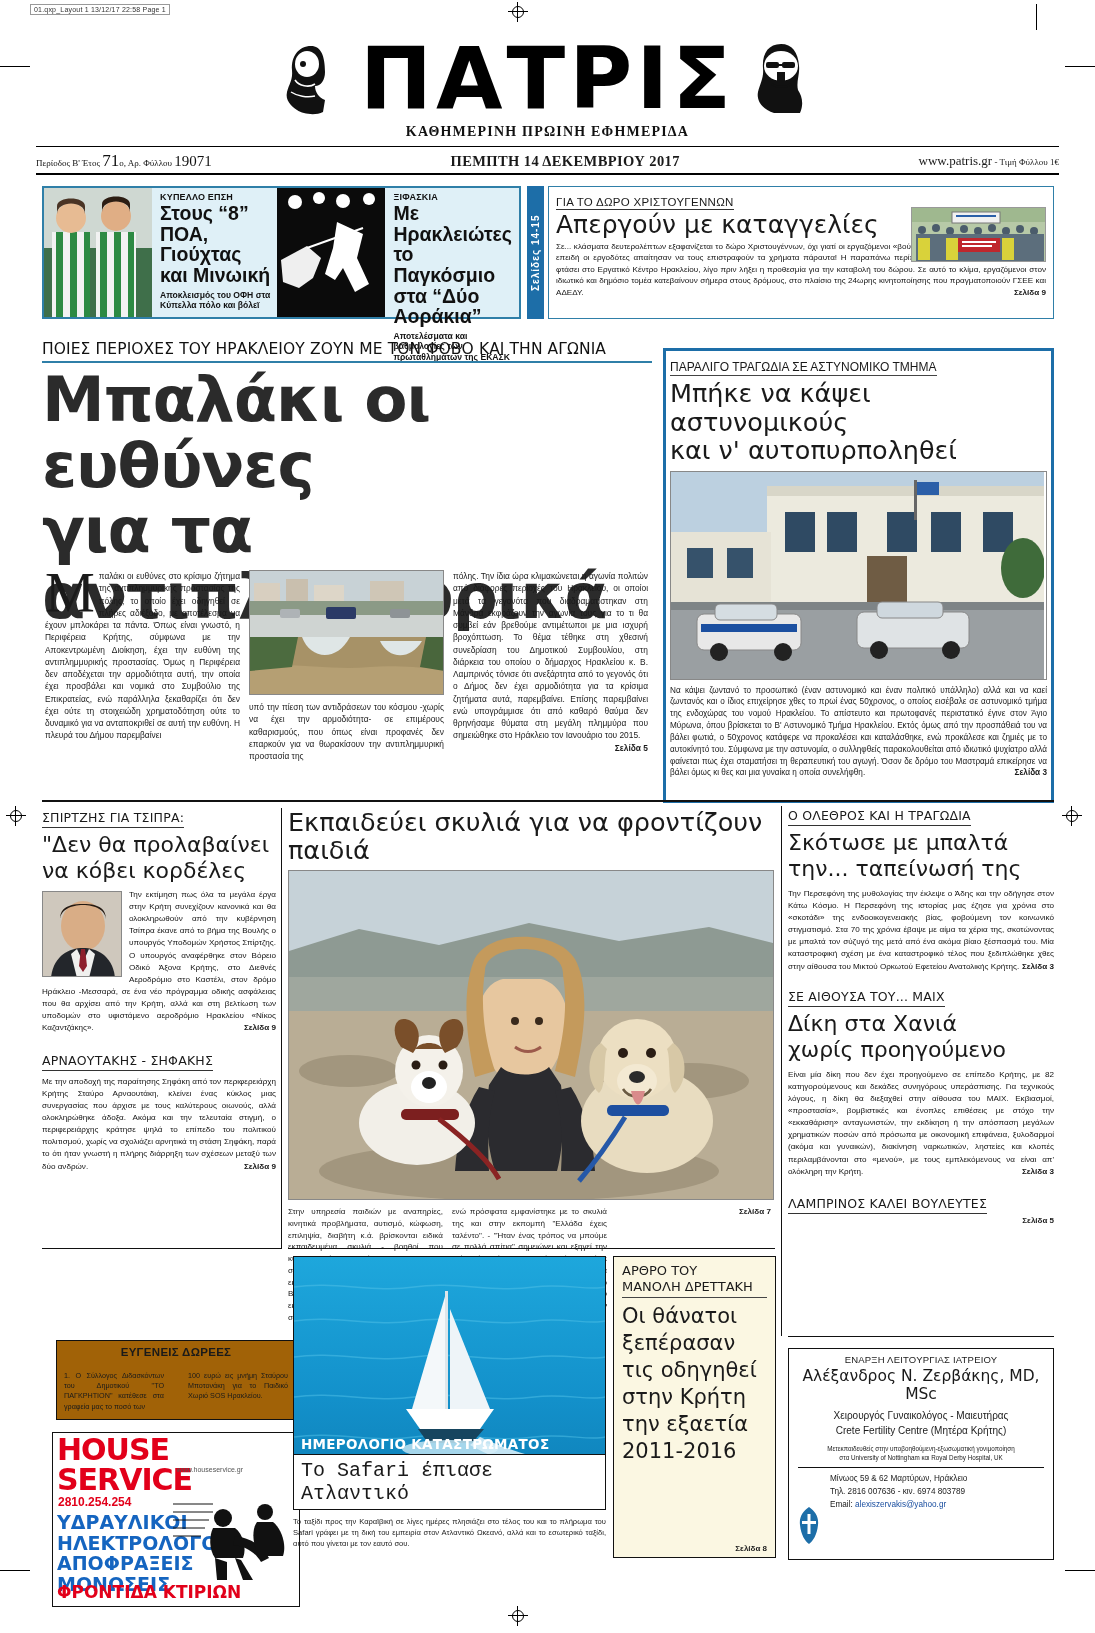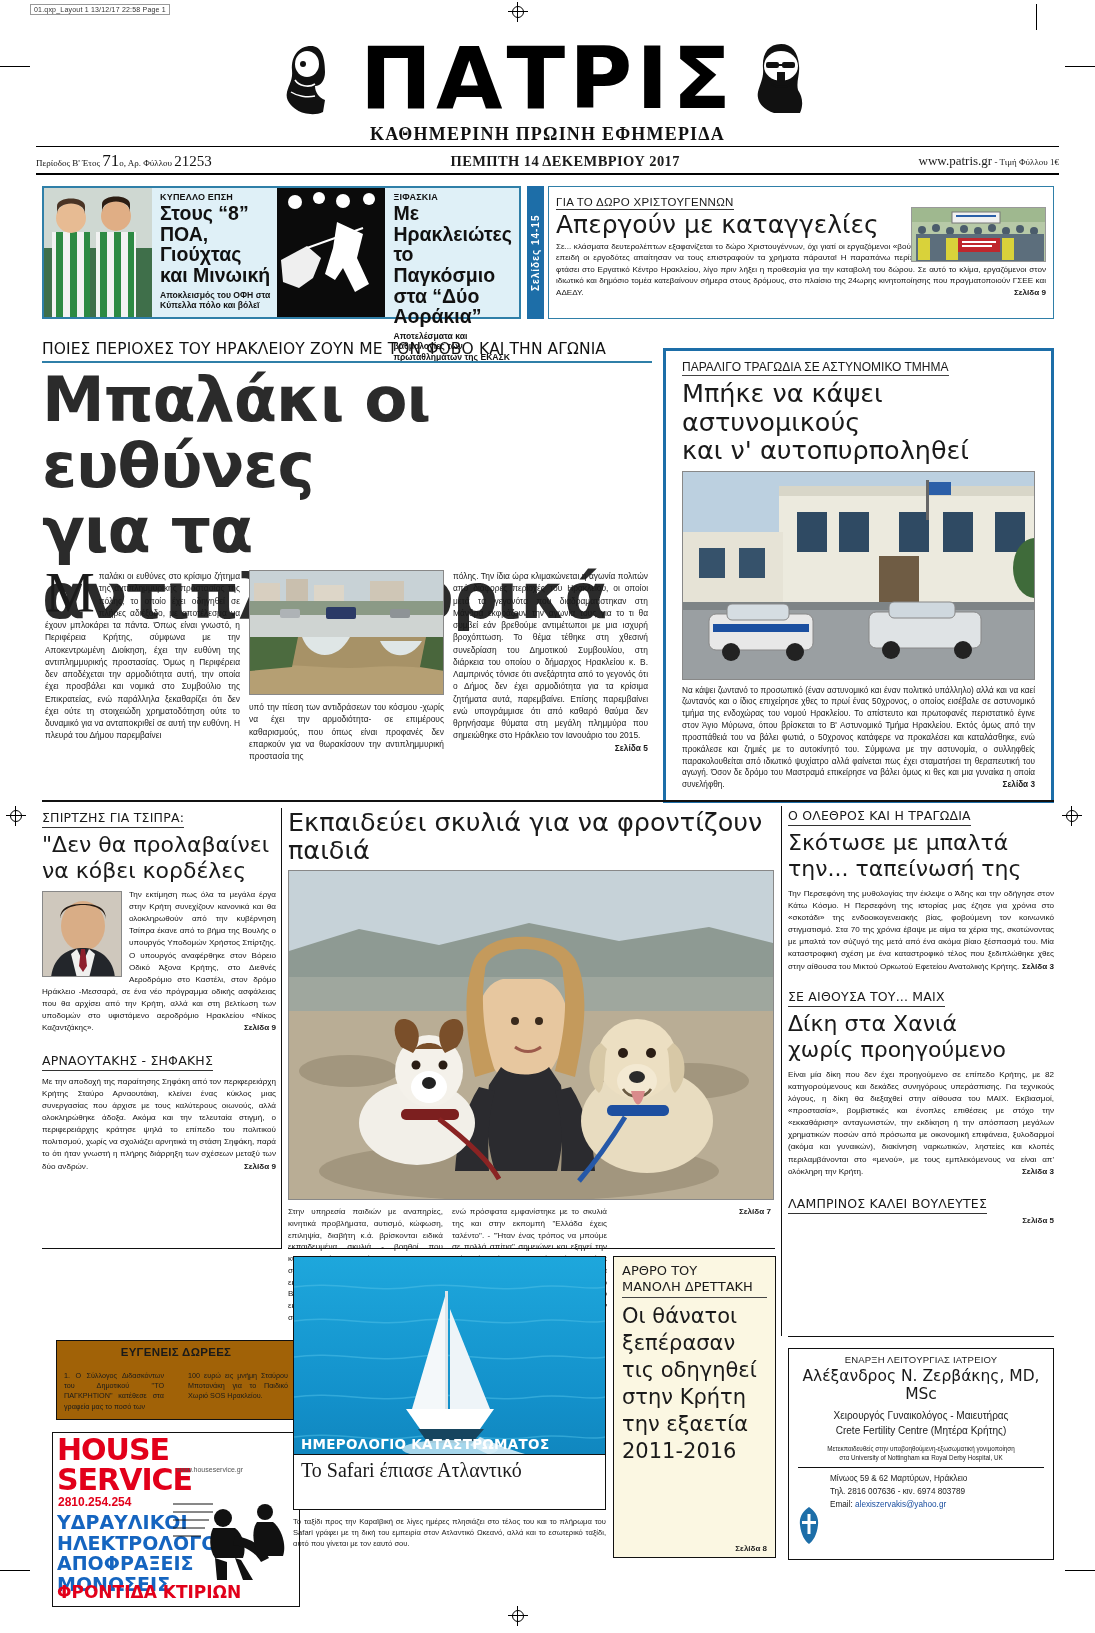--- a/index.html
+++ b/index.html
@@ -40,21 +40,21 @@
     font-weight: 800;
     font-size: 86px;
     letter-spacing: 4px;
     line-height: .95;
     color:#000;
   }
   .mast-face { width:66px; height:78px; }
   .mast-sub {
     margin-top:4px;
     font-family:"Liberation Serif", serif;
-    font-size:18px; letter-spacing:1.2px; font-weight:700; color:#111;
+    font-size:14px; letter-spacing:1.2px; font-weight:700; color:#111;
   }
   .mast-rule { position:absolute; left:36px; top:146px; width:1023px; height:1px; background:#000; }
   .mast-rule2 { position:absolute; left:36px; top:173px; width:1023px; height:2px; background:#000; }
   .infoline { position:absolute; left:36px; top:149px; width:1023px; height:24px;
               display:flex; align-items:center; justify-content:space-between;
               font-family:"Liberation Serif", serif; }
   .issue { font-size:9px; color:#111; }
   .issue .big { font-size:17px; }
   .issue .big2 { font-size:15px; }
   .dateline { font-size:14.5px; font-weight:700; letter-spacing:.4px; }
@@ -98,21 +98,21 @@
   .hero-rule { width:100%; height:2px; background:#2f7fa8; margin-top:3px; }
   .hero-head {
     font-family:"DejaVu Sans", sans-serif; font-weight:800;
     font-size:63px; line-height:1.04; color:#2b2b2b; letter-spacing:-1px;
     margin-top:4px;
   }
   .hero-head .l2 { display:block; }
 
   .hero-right {
     position:absolute; left:663px; top:348px; width:391px; height:455px;
-    border:3px solid #1d6ea8; background:#fff; padding:6px 16px;
+    border:3px solid #1d6ea8; background:#fff; padding:6px 4px;
   }
   .hr-kicker { font-size:12px; border-bottom:1px solid #444; display:inline-block; padding-bottom:1px; }
   .hr-head { font-family:"DejaVu Sans", sans-serif; font-size:25.5px; line-height:1.12; margin-top:3px; }
   .hr-photo { margin-top:6px; width:100%; height:209px; border:1px solid #888; overflow:hidden; position:relative; }
   .hr-body { font-size:8.2px; line-height:1.44; text-align:justify; margin-top:5px; }
 
   
   .hero-body { position:absolute; left:45px; top:570px; width:607px; }
   .hb-cols { display:flex; gap:9px; }
   .hb-col { width:195px; font-size:8.4px; line-height:1.46; text-align:justify; }
@@ -162,21 +162,21 @@
   .ha-foot { font-family:"DejaVu Sans", sans-serif; font-weight:800; font-size:17px;
              color:#e2001a; padding-left:4px; position:absolute; bottom:4px; }
 
   .boatad { position:absolute; left:293px; top:1256px; width:313px; height:254px;
             border:1px solid #111; overflow:hidden; background:#1ba3d6; }
   .boat-label { position:absolute; left:0; bottom:57px; width:100%;
                 font-family:"DejaVu Sans", sans-serif; font-weight:800;
                 font-size:13.5px; color:#fff; padding-left:7px; letter-spacing:.3px; }
   .boat-cap { position:absolute; left:0; bottom:0; width:100%; height:55px; background:#fff;
               border-top:1px solid #111; }
-  .boat-cap .t { font-family:Liberation Serif, serif; font-size:20px; padding:4px 0 0 7px; }
+  .boat-cap .t { font-family:Liberation Mono, monospace; font-size:20px; padding:4px 0 0 7px; }
   .boat-body { position:absolute; left:293px; top:1516px; width:313px;
                font-size:7.6px; line-height:1.45; text-align:justify; }
 
   .drettak { position:absolute; left:613px; top:1256px; width:163px; height:302px;
              border:1px solid #111; background:#fbf7e2; padding:6px 8px; }
   .dk-kicker { font-family:"DejaVu Sans", sans-serif; font-size:13px; line-height:1.2;
                border-bottom:1px solid #444; padding-bottom:3px; }
   .dk-head { font-family:"DejaVu Sans", sans-serif; font-size:21px; line-height:1.28; margin-top:5px; }
   .dk-pg { position:absolute; right:8px; bottom:4px; font-size:8px; font-weight:700; }
 
@@ -235,21 +235,21 @@
         <path d="M24 44 C29 48 38 48 43 44" stroke="#111" stroke-width="2" fill="none"></path>
       </svg>
     </div>
     <div class="mast-sub">ΚΑΘΗΜΕΡΙΝΗ ΠΡΩΙΝΗ ΕΦΗΜΕΡΙΔΑ</div>
   </div>
   <div class="mast-rule"></div>
   <div class="infoline">
     <div class="issue">
       <span>Περίοδος Β' Έτος</span>
       <span class="big">71</span><span>ο, Αρ. Φύλλου</span>
-      <span class="big2">21253</span>
+      <span class="big2">19071</span>
     </div>
     <div class="dateline">ΠΕΜΠΤΗ 14 ΔΕΚΕΜΒΡΙΟΥ 2017</div>
     <div class="siteline">
       <span class="url">www.patris.gr</span>
       <span>- Τιμή Φύλλου 1€</span>
     </div>
   </div>
   <div class="mast-rule2"></div>
 
   <div class="topstrip">

